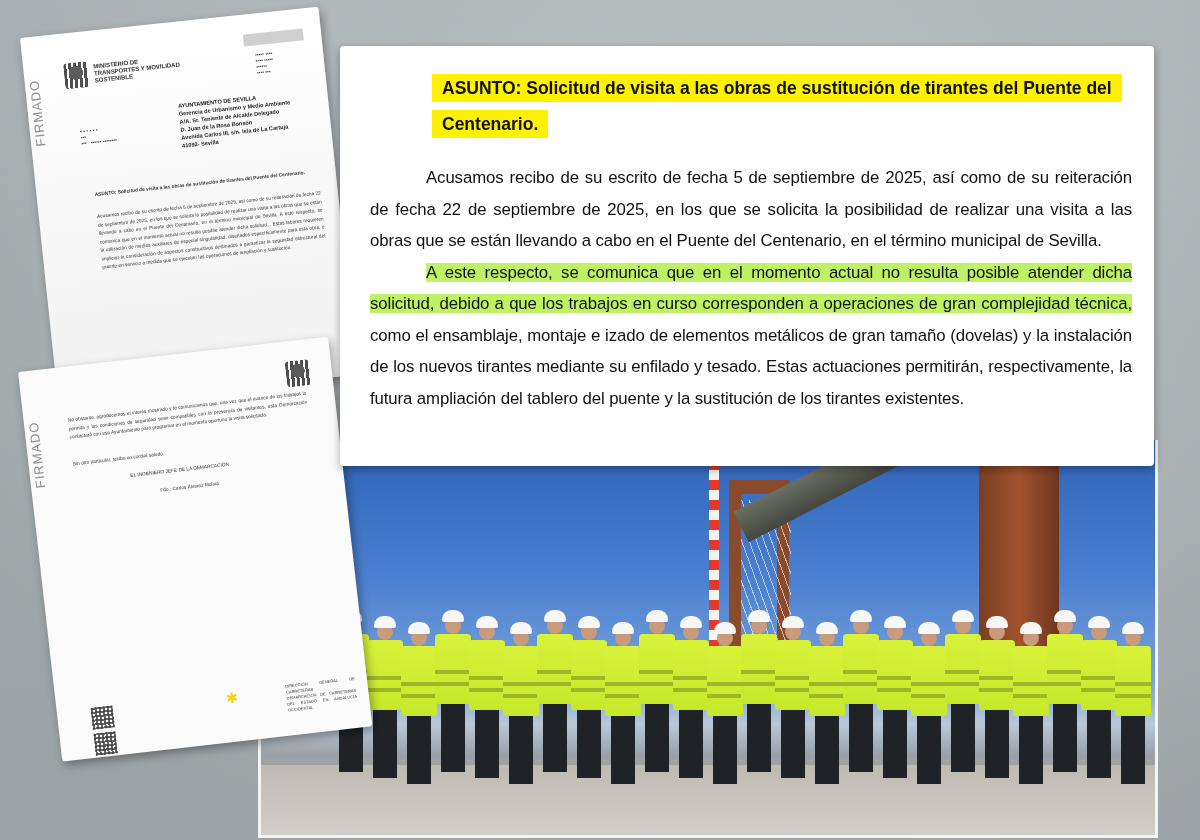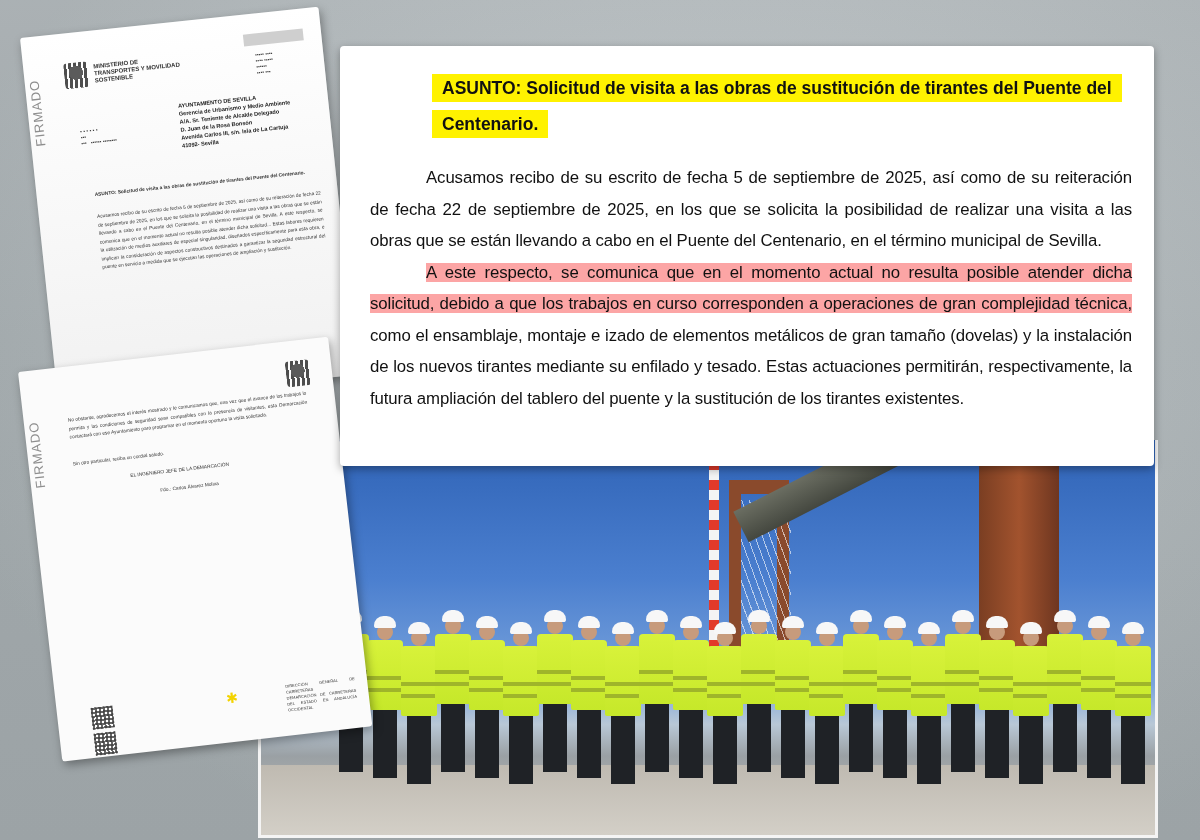--- a/index.html
+++ b/index.html
@@ -90,21 +90,21 @@
   }
   .excerpt .subject span {
     background: #fff200; padding: 4px 10px;
     box-decoration-break: clone; -webkit-box-decoration-break: clone;
   }
   .excerpt p {
     text-align: justify; line-height: 31.5px; font-size: 16.8px; letter-spacing: -0.1px;
     text-indent: 56px;
   }
   .excerpt p.first { margin-top: 20px; }
-  .excerpt .hl { background: #fca5a5; }
+  .excerpt .hl { background: #bef264; }
 
   
   .page {
     position: absolute; background: #fbfbfb;
     box-shadow: 2px 4px 10px rgba(0,0,0,0.35);
     border-radius: 3px;
     overflow: hidden;
   }
   .page1 {
     left: 20px; top: 38px; width: 300px; height: 370px;

